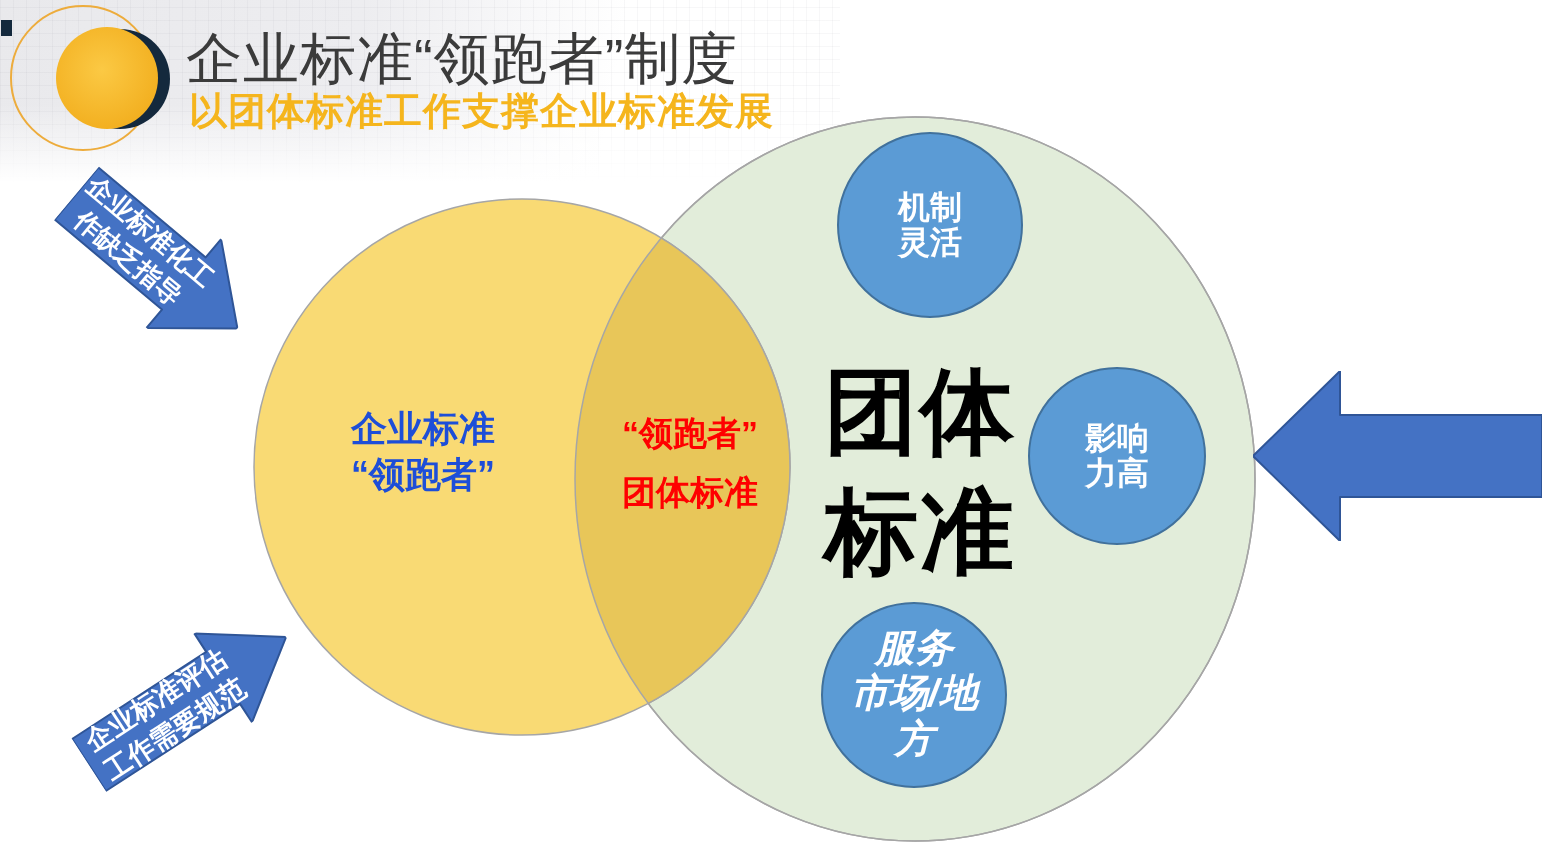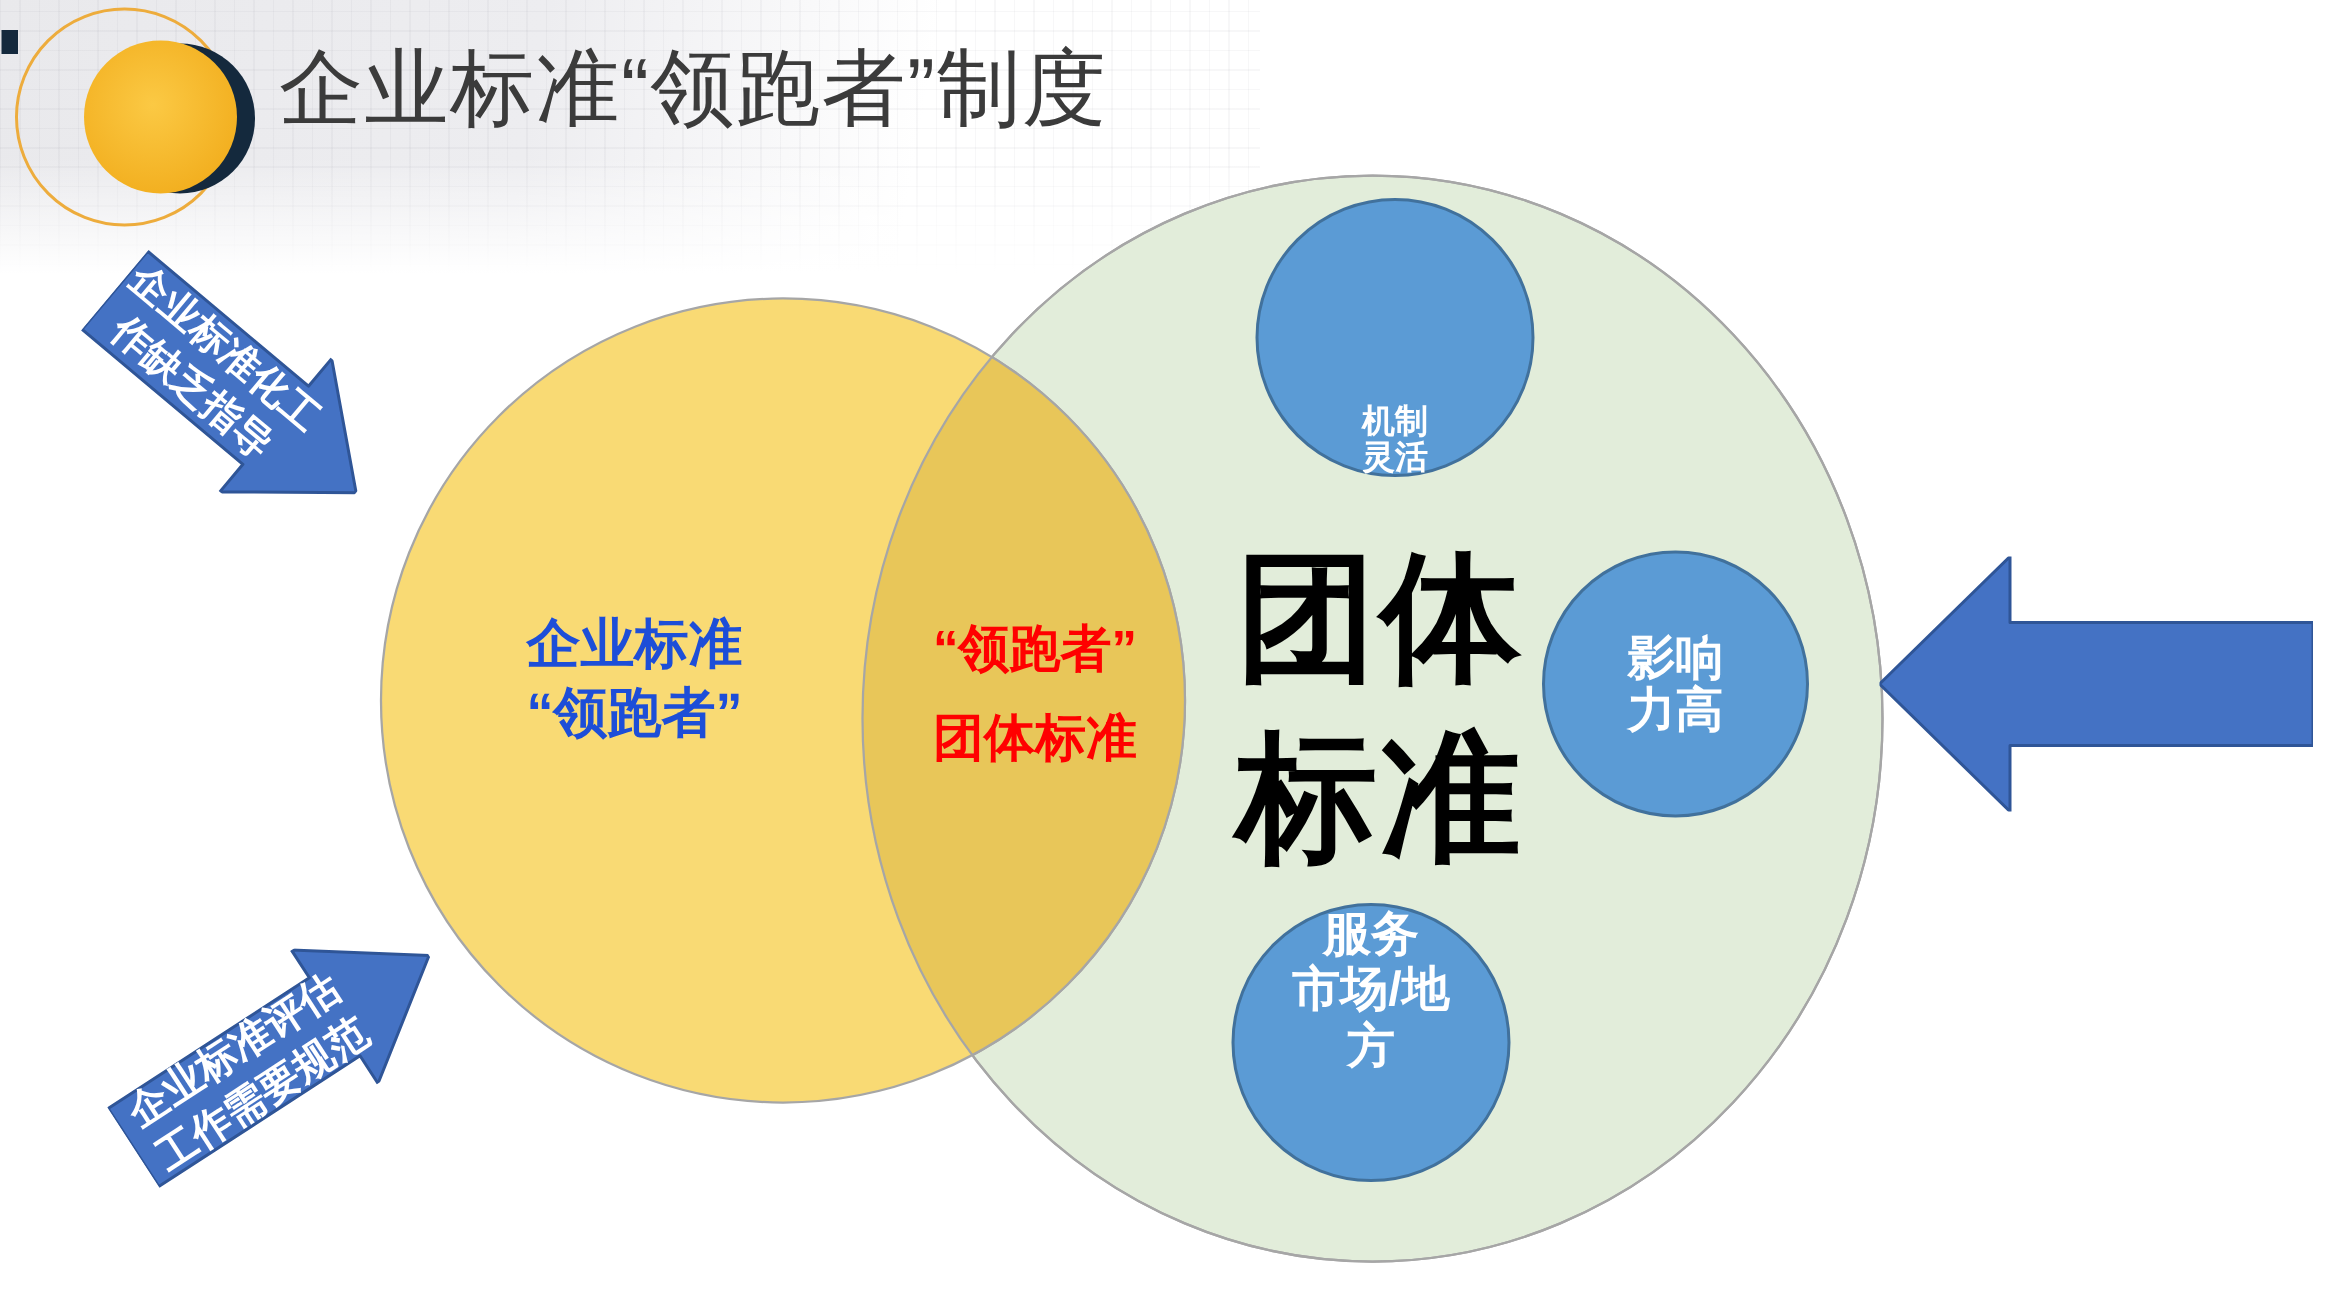--- a/index.html
+++ b/index.html
@@ -45,23 +45,23 @@
 
   .label{display:flex;flex-direction:column;align-items:center;justify-content:center;
          text-align:center;white-space:nowrap;}
   .enterprise-label{left:273px;top:406px;width:300px;font-size:36px;font-weight:700;
          color:#1d4ed8;line-height:1.28;}
   .overlap-label{left:590px;top:404px;width:200px;font-size:34px;font-weight:900;
          color:var(--red-text);line-height:1.74;}
   .group-label{left:770px;top:352px;width:300px;font-size:94px;font-weight:900;
          color:#000;line-height:1.28;letter-spacing:2px;}
   .sat{color:#ffffff;font-weight:700;}
-  .sat-top{left:838px;top:133px;width:184px;height:184px;font-size:22px;line-height:1.1;justify-content:flex-end;}
+  .sat-top{left:838px;top:133px;width:184px;height:184px;font-size:32px;line-height:1.1;}
   .sat-right{left:1029px;top:368px;width:176px;height:176px;font-size:32px;line-height:1.1;text-align:right;}
-  .sat-bottom{left:822px;top:568px;width:184px;height:184px;font-size:32px;line-height:1.16;}
+  .sat-bottom{left:822px;top:601px;width:184px;height:184px;font-size:39px;line-height:1.16;font-style:italic;}
 
   .side-arrow{transform-origin:center;}
   .side-arrow svg{position:absolute;left:0;top:0;}
   .arrow-shape{fill:var(--arrow-fill);stroke:var(--arrow-border);stroke-width:2;stroke-linejoin:round;}
   .arrow-text{position:absolute;inset:0;display:flex;flex-direction:column;align-items:center;
          justify-content:center;color:#ffffff;font-weight:700;text-align:center;white-space:nowrap;}
   .arrow-top-left{left:52px;top:203px;width:210px;height:116px;transform:rotate(40deg);}
   .arrow-top-left .arrow-text{padding-right:48px;font-size:26px;line-height:1.3;}
   .arrow-bottom-left{left:70px;top:648px;width:235px;height:106px;transform:rotate(-33deg);}
   .arrow-bottom-left .arrow-text{padding-right:52px;font-size:27px;line-height:1.3;}
@@ -74,20 +74,21 @@
 <div class="stage">
 
   <div class="abs corner-bg"></div>
   <div class="abs corner-chip"></div>
 
   <div class="abs logo-ring"></div>
   <div class="abs logo-navy"></div>
   <div class="abs logo-yellow"></div>
 
   <div class="abs title">企业标准“领跑者”制度</div>
+  <div class="abs subtitle">以团体标准工作支撑企业标准发展</div>
 
   <svg class="abs venn-svg" viewBox="0 0 1550 868">
     <defs>
       <clipPath id="clip-green">
           <ellipse cx="915" cy="479" rx="340" ry="362"></ellipse>
         </clipPath>
     </defs>
     <ellipse class="green-circle" cx="915" cy="479" rx="340" ry="362"></ellipse>
     <circle class="yellow-circle" cx="522" cy="467" r="268"></circle>
     <g clip-path="url(#clip-green)">

